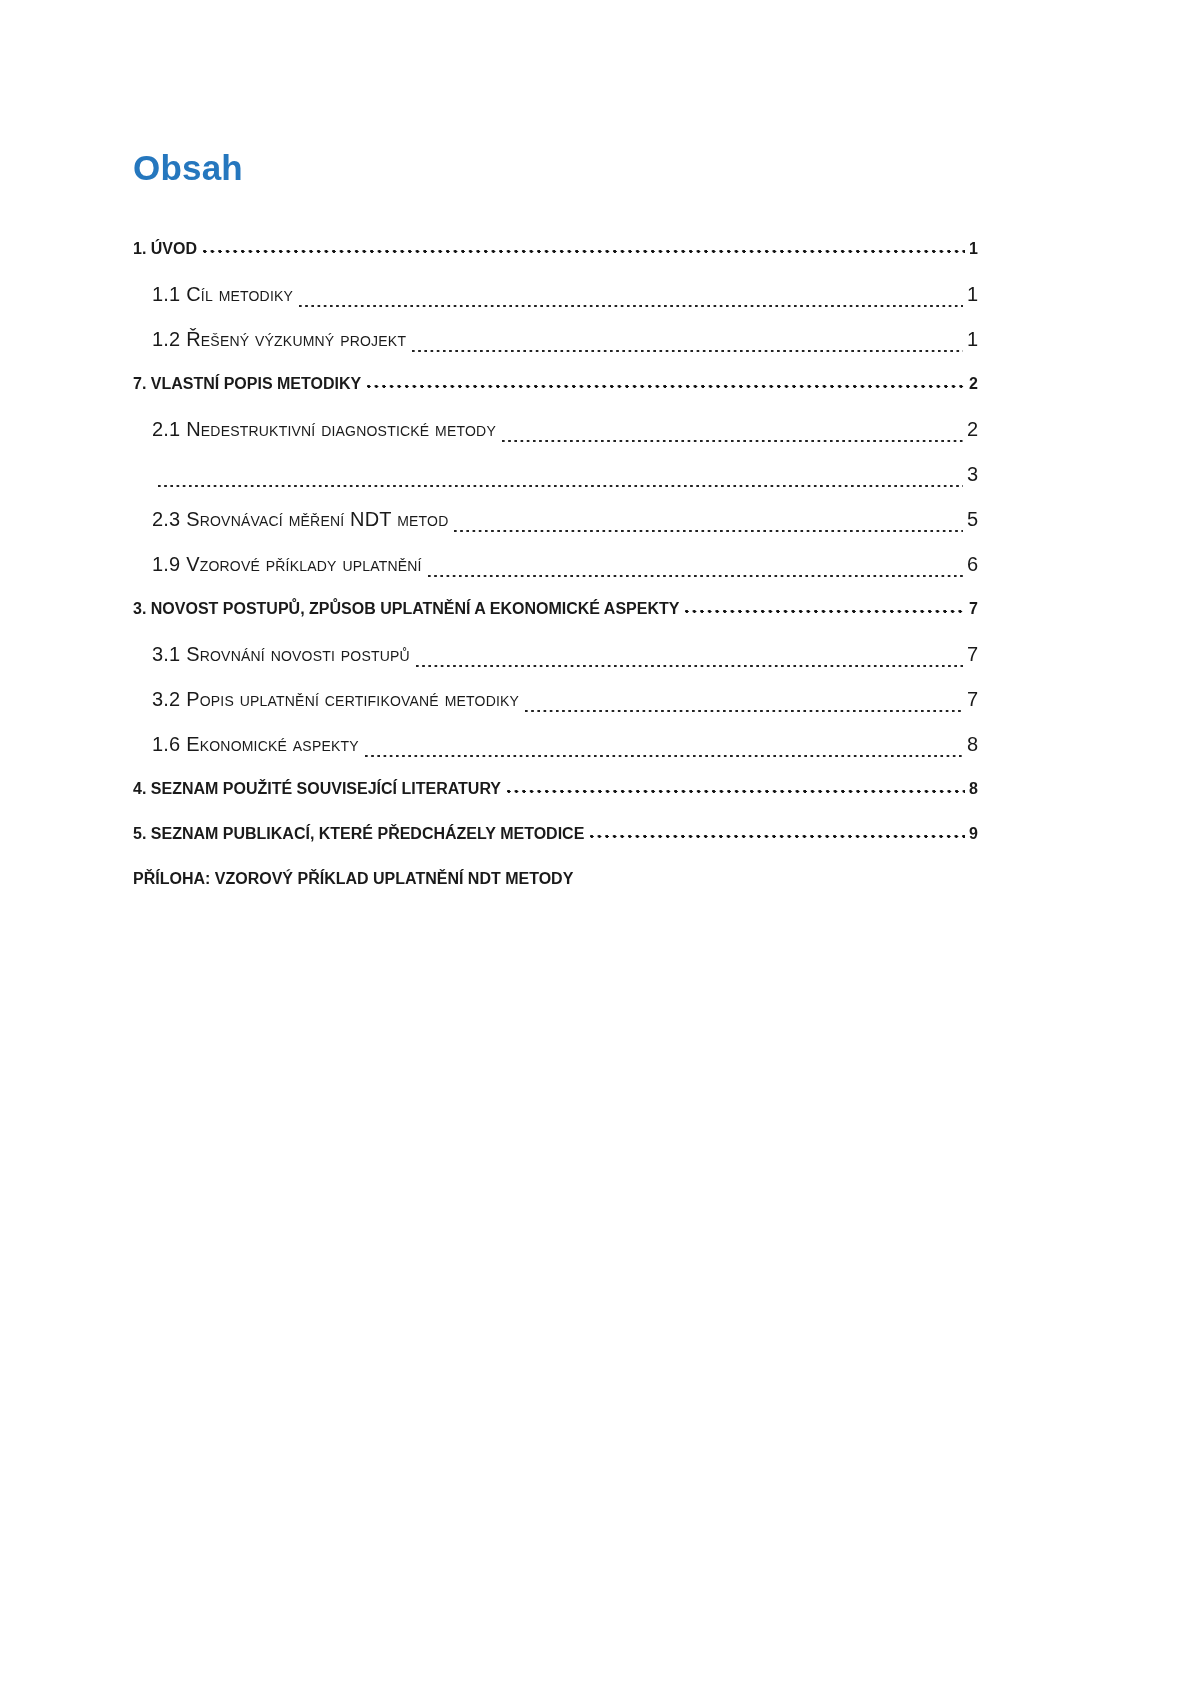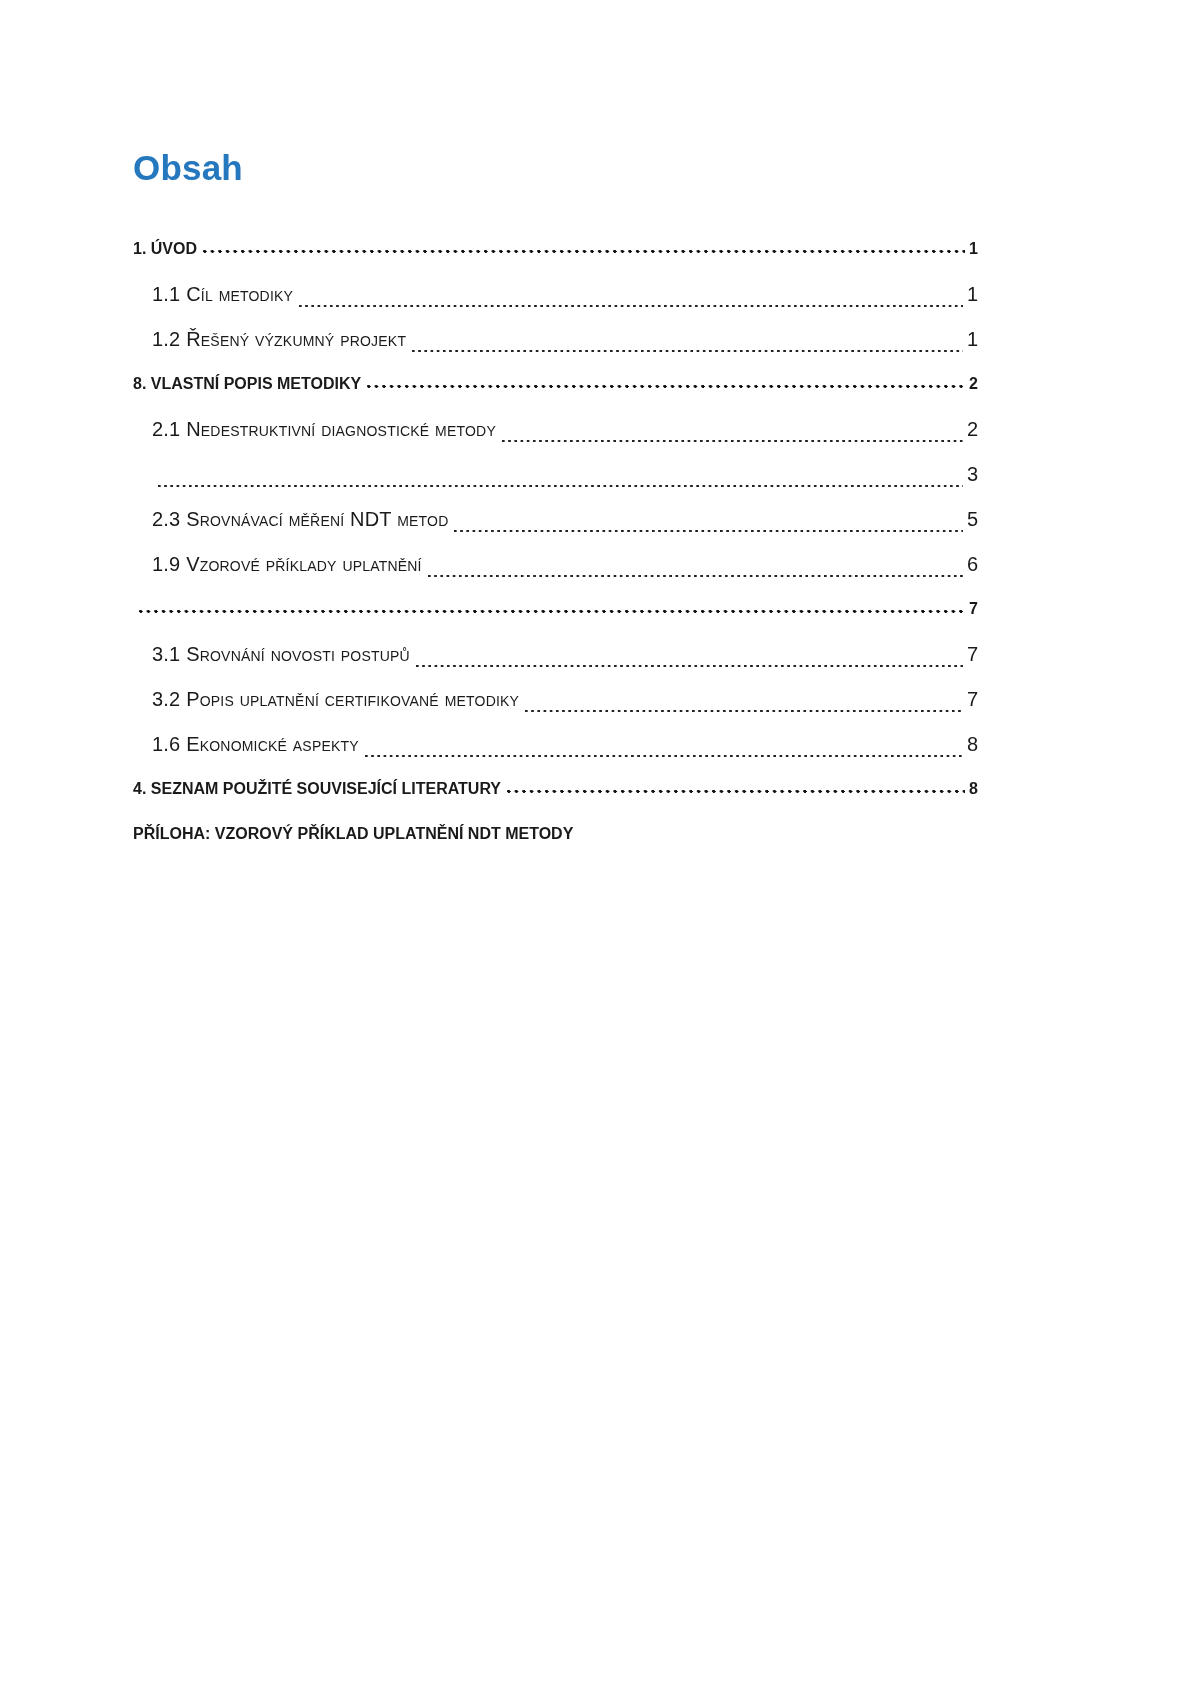--- a/index.html
+++ b/index.html
@@ -87,21 +87,21 @@
     <span class="toc-label">1.1 Cíl metodiky</span>
     <span class="leader"></span>
     <span class="pagenum">1</span>
   </div>
         <div class="toc-row lvl2">
     <span class="toc-label">1.2 Řešený výzkumný projekt</span>
     <span class="leader"></span>
     <span class="pagenum">1</span>
   </div>
         <div class="toc-row lvl1">
-    <span class="toc-label">8. VLASTNÍ POPIS METODIKY</span>
+    <span class="toc-label">7. VLASTNÍ POPIS METODIKY</span>
     <span class="leader"></span>
     <span class="pagenum">2</span>
   </div>
         <div class="toc-row lvl2">
     <span class="toc-label">2.1 Nedestruktivní diagnostické metody</span>
     <span class="leader"></span>
     <span class="pagenum">2</span>
   </div>
         <div class="toc-row lvl2">
     <span class="leader"></span>
@@ -111,20 +111,21 @@
     <span class="toc-label">2.3 Srovnávací měření NDT metod</span>
     <span class="leader"></span>
     <span class="pagenum">5</span>
   </div>
         <div class="toc-row lvl2">
     <span class="toc-label">1.9 Vzorové příklady uplatnění</span>
     <span class="leader"></span>
     <span class="pagenum">6</span>
   </div>
         <div class="toc-row lvl1">
+    <span class="toc-label">3. NOVOST POSTUPŮ, ZPŮSOB UPLATNĚNÍ A EKONOMICKÉ ASPEKTY</span>
     <span class="leader"></span>
     <span class="pagenum">7</span>
   </div>
         <div class="toc-row lvl2">
     <span class="toc-label">3.1 Srovnání novosti postupů</span>
     <span class="leader"></span>
     <span class="pagenum">7</span>
   </div>
         <div class="toc-row lvl2">
     <span class="toc-label">3.2 Popis uplatnění certifikované metodiky</span>
@@ -134,19 +135,24 @@
         <div class="toc-row lvl2">
     <span class="toc-label">1.6 Ekonomické aspekty</span>
     <span class="leader"></span>
     <span class="pagenum">8</span>
   </div>
         <div class="toc-row lvl1">
     <span class="toc-label">4. SEZNAM POUŽITÉ SOUVISEJÍCÍ LITERATURY</span>
     <span class="leader"></span>
     <span class="pagenum">8</span>
   </div>
+        <div class="toc-row lvl1">
+    <span class="toc-label">5. SEZNAM PUBLIKACÍ, KTERÉ PŘEDCHÁZELY METODICE</span>
+    <span class="leader"></span>
+    <span class="pagenum">9</span>
+  </div>
         <div class="toc-row lvl1 standalone">
     <span class="toc-label">PŘÍLOHA: VZOROVÝ PŘÍKLAD UPLATNĚNÍ NDT METODY</span>
 
   </div>
       </div>
   </div>
 </div>
 
 </body></html>

